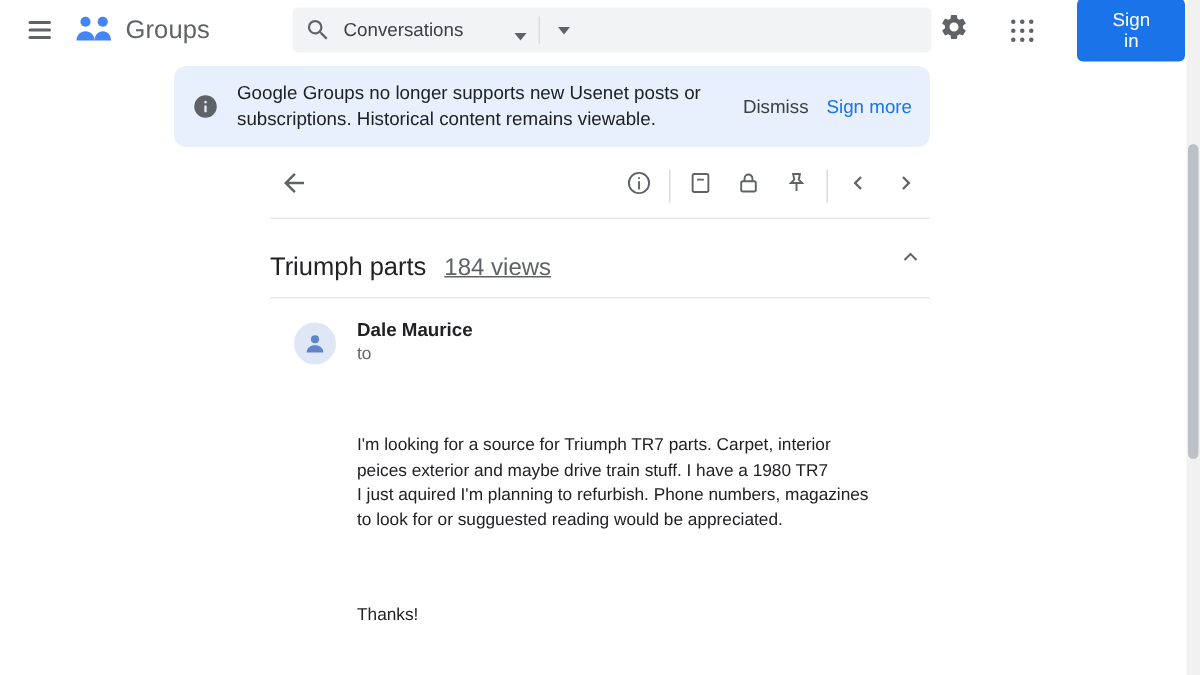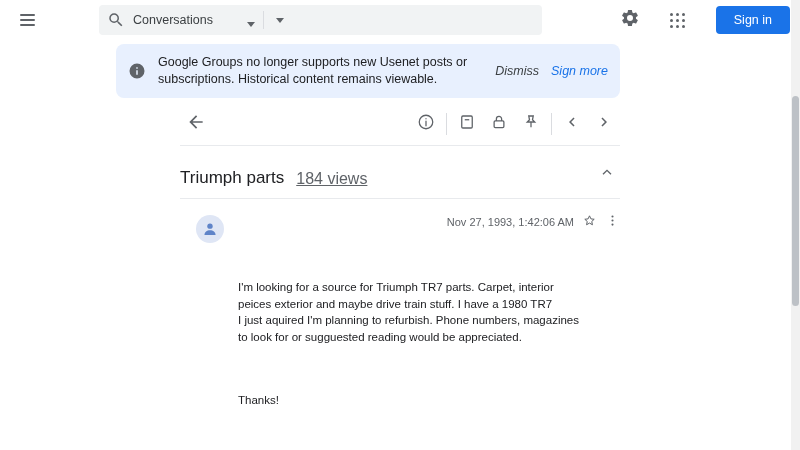--- a/index.html
+++ b/index.html
@@ -115,21 +115,21 @@
     flex: 0 0 auto;
     width: 18px; height: 18px;
     margin-right: 12px;
   }
   .banner-text {
     font-size: 12.5px;
     color: #202124;
     line-height: 1.35;
     max-width: 430px;
   }
-  .banner-actions { margin-left: auto; display: flex; gap: 12px; font-style: italic; }
+  .banner-actions { margin-left: auto; display: flex; gap: 12px; }
   .banner-link {
     font-size: 12.5px;
     color: #3c4043;
     cursor: pointer;
     white-space: nowrap;
   }
   .banner-link.primary { color: #1a73e8; }
   
   .toolbar {
     margin: 8px 180px 0 180px;
@@ -216,20 +216,31 @@
 </head>
 <body>
 
 <div class="topbar">
   <div class="hamburger">
     <span></span>
     <span></span>
     <span></span>
   </div>
 
+  <div class="brand">
+    <span class="brand-logo">
+      <svg width="28" height="22" viewBox="0 0 28 22">
+        <circle cx="8" cy="5.5" r="3.4" fill="#4285f4"></circle>
+        <circle cx="19.5" cy="5.5" r="3.4" fill="#4285f4"></circle>
+        <path d="M2 18c0-3.6 2.7-6.2 6-6.2s6 2.6 6 6.2z" fill="#4285f4"></path>
+        <path d="M14 18c0-3.6 2.6-6.2 5.6-6.2S25 14.4 25 18z" fill="#4285f4"></path>
+      </svg>
+    </span>
+    <span class="brand-name">Groups</span>
+  </div>
 
   <div class="search-wrap">
     <span class="search-icon">
       <svg width="18" height="18" viewBox="0 0 24 24" fill="#5f6368">
         <path d="M15.5 14h-.79l-.28-.27A6.47 6.47 0 0 0 16 9.5 6.5 6.5 0 1 0 9.5 16c1.61 0 3.09-.59 4.23-1.57l.27.28v.79l5 4.99L20.49 19l-4.99-5zm-6 0C7.01 14 5 11.99 5 9.5S7.01 5 9.5 5 14 7.01 14 9.5 11.99 14 9.5 14z"></path>
       </svg>
     </span>
     <div class="scope-select">
       <span>Conversations</span>
       <span class="caret"></span>
@@ -352,34 +363,23 @@
 
   <div class="msg">
     <div class="avatar">
       <svg width="18" height="18" viewBox="0 0 24 24" fill="#5f84c8">
         <circle cx="12" cy="8.2" r="3.6"></circle>
         <path d="M4.6 20c0-4 3.3-6.4 7.4-6.4s7.4 2.4 7.4 6.4z"></path>
       </svg>
     </div>
     <div class="msg-body">
       <div class="msg-head">
-        <div class="msg-meta">
-          <span class="msg-date">Nov 27, 1993, 1:42:06 AM</span>
-          <span class="star">
-            <svg width="15" height="15" viewBox="0 0 24 24" fill="none" stroke="#5f6368" stroke-width="1.6">
-              <path d="M12 4.5l2.3 4.9 5.2.6-3.9 3.6 1.1 5.2-4.7-2.7-4.7 2.7 1.1-5.2L4.5 10l5.2-.6z"></path>
-            </svg>
-          </span>
-          <span class="kebab">
-            <svg width="15" height="15" viewBox="0 0 24 24" fill="#5f6368">
-              <circle cx="12" cy="5.5" r="1.7"></circle>
-                <circle cx="12" cy="12" r="1.7"></circle>
-                <circle cx="12" cy="18.5" r="1.7"></circle>
-            </svg>
-          </span>
+        <div>
+          <div class="msg-author">Dale Maurice</div>
+          <div class="msg-to">to</div>
         </div>
       </div>
 
       <div class="msg-text">
         <div class="para">I'm looking for a source for Triumph TR7 parts. Carpet, interior
 peices exterior and maybe drive train stuff. I have a 1980 TR7
 I just aquired I'm planning to refurbish. Phone numbers, magazines
 to look for or sugguested reading would be appreciated.</div>
         <div class="para">Thanks!</div>
         

